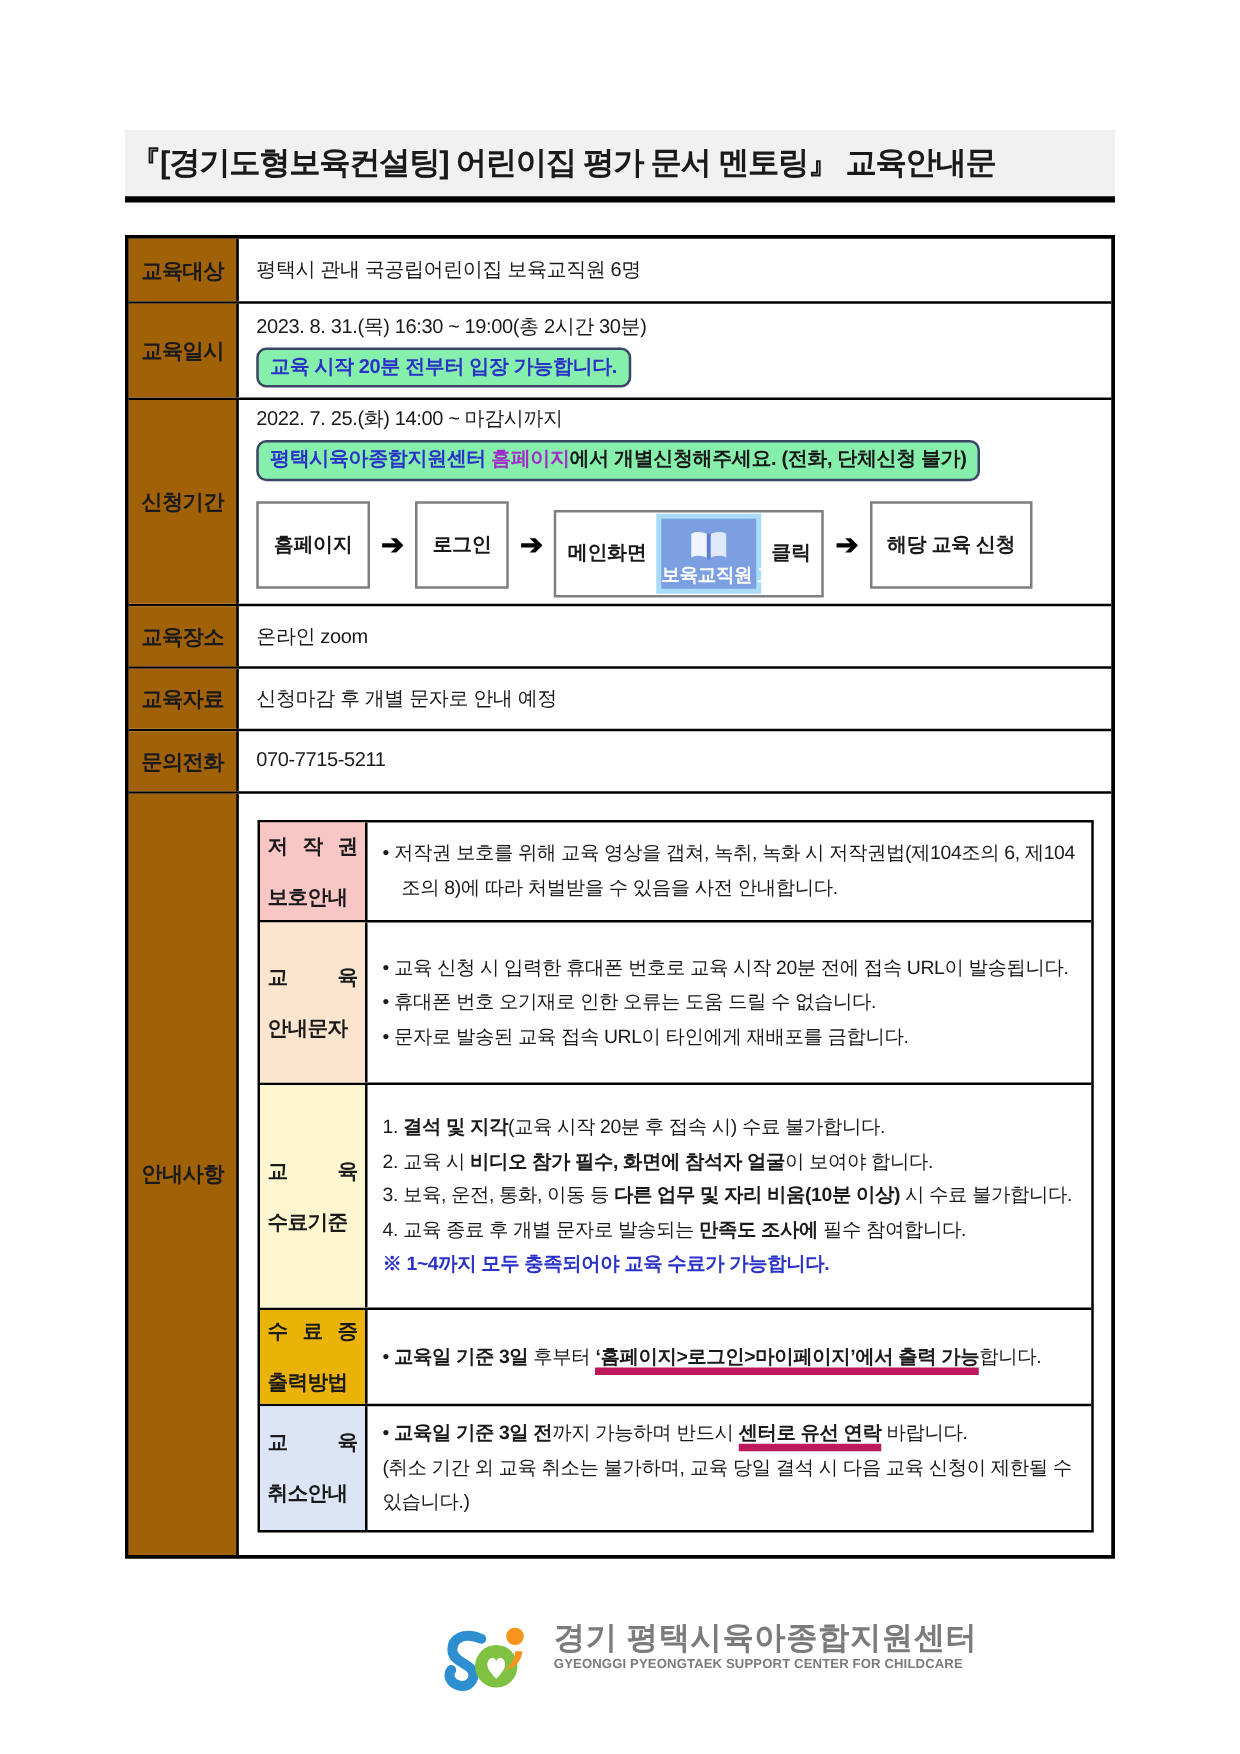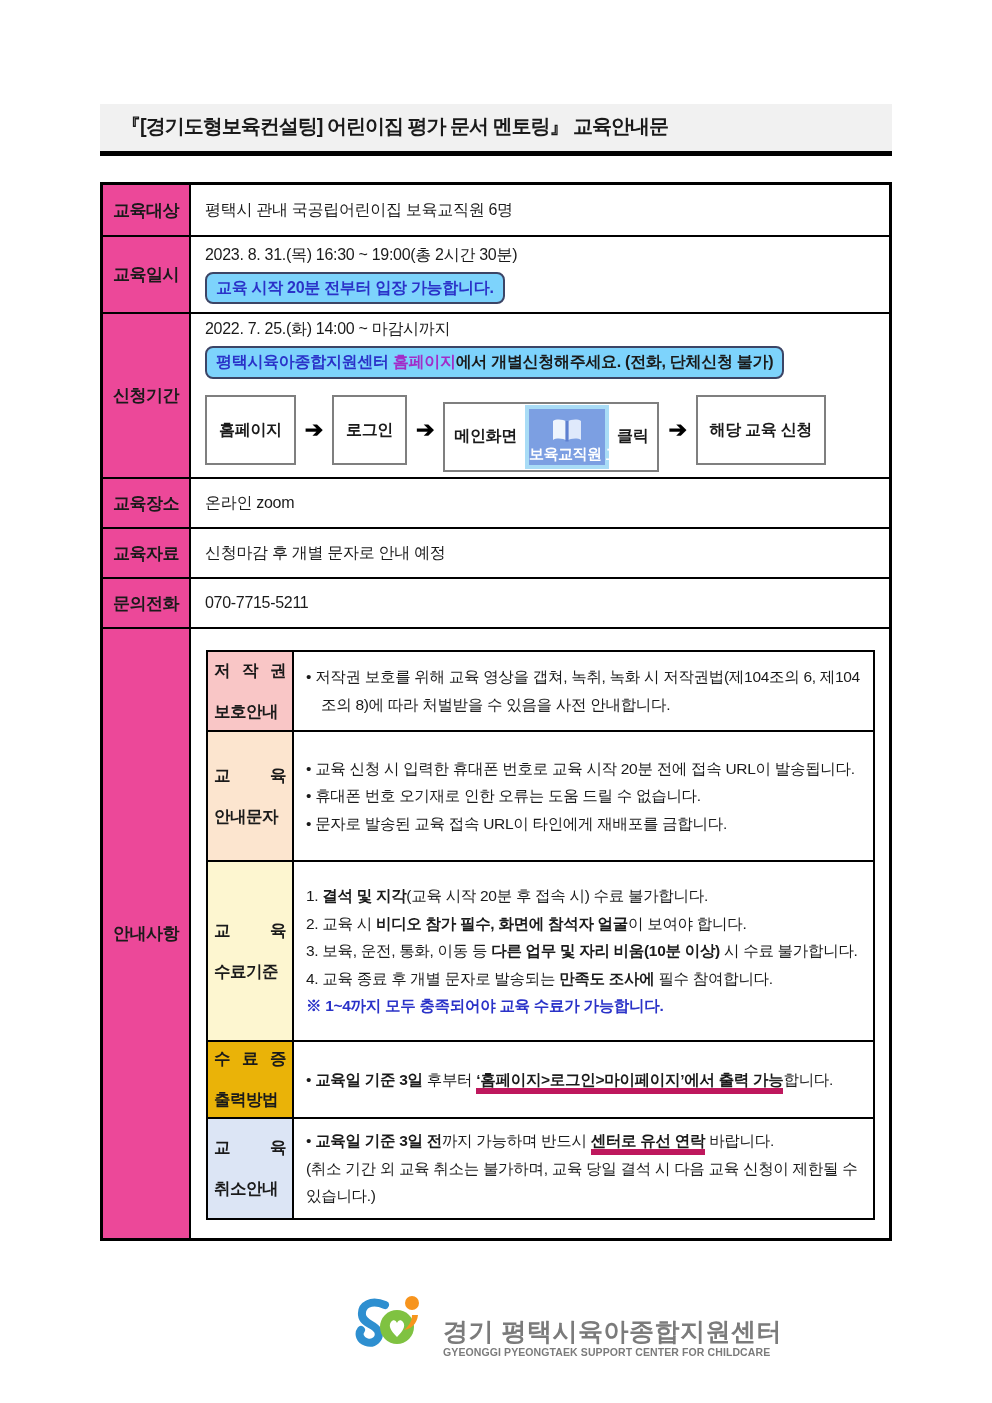--- a/index.html
+++ b/index.html
@@ -3,42 +3,42 @@
 <meta charset="utf-8">
 <style>
   * { margin:0; padding:0; box-sizing:border-box; }
   html,body { width:992px; height:1403px; background:#ffffff; }
   body { font-family:"Liberation Sans", sans-serif; color:#1a1a1a; }
   .page { width:992px; height:1403px; padding:104px 100px 0 100px; position:relative; }
 
   
   .title-bar {
     background:#f1f1f1; border-bottom:5px solid #000;
-    padding:9px 4px 11px 21px; font-size:20px; font-weight:700;
+    padding:9px 4px 11px 4px; font-size:25px; font-weight:700;
     letter-spacing:-1px; white-space:nowrap;
   }
 
   
   .doc-table { border:3px solid #000; margin-top:26px; width:792px; }
   .t-row { display:flex; border-top:2px solid #000; }
   .t-row:first-child { border-top:none; }
   .t-label {
-    width:88px; flex:0 0 88px; background:#ec4899; border-right:2px solid #000;
+    width:88px; flex:0 0 88px; background:#a16207; border-right:2px solid #000;
     display:flex; align-items:center; justify-content:center;
     font-size:17px; font-weight:700; letter-spacing:-0.5px;
   }
   .t-value {
     flex:1; padding:6px 14px; font-size:16px; font-weight:600; letter-spacing:-0.3px;
     display:flex; flex-direction:column; justify-content:center; gap:6px;
   }
   .h50 { height:50px; } .h77 { height:77px; } .h165 { height:165px; }
 
   .pill {
     display:inline-block; width:fit-content; max-width:100%;
-    background:#7dd3fc; border:2px solid #3c4566; border-radius:8px;
+    background:#86efac; border:2px solid #3c4566; border-radius:8px;
     padding:2px 9px 3px 9px; font-size:16px; font-weight:700; line-height:1.45;
   }
   .txt-blue { color:#2a32c8; }
   .txt-purple { color:#a22cc8; }
   .txt-dark { color:#1a1a1a; }
 
   
   .flow { display:flex; align-items:center; gap:9px; margin-top:4px; }
   .flow-box {
     border:2px solid #7f7f7f; background:#fff; height:70px;
@@ -84,21 +84,21 @@
 
   .hang { padding-left:15px; text-indent:-15px; }
   .hang2 { padding-left:19px; text-indent:-19px; }
   b, .bold { font-weight:700; }
   .seg { font-weight:400; }
   .note-blue { color:#2a32c8; font-weight:700; }
   .red-underline { border-bottom:6px solid #be185d; font-weight:700; }
 
   
   .footer { margin-top:50px; display:flex; justify-content:flex-end; padding-right:110px;
-    align-items:flex-end; gap:10px; }
+    align-items:flex-start; gap:10px; }
   .logo-text { display:flex; flex-direction:column; line-height:1.1; }
   .logo-kr { font-size:25px; color:#7b7b7b; font-weight:600; letter-spacing:0.5px; }
   .logo-en { font-size:10.5px; color:#7b7b7b; font-weight:700; letter-spacing:0.1px; margin-top:2px; }
 </style>
 </head>
 <body>
 
 <div class="page">
 
   <div class="title-bar">『[경기도형보육컨설팅] 어린이집 평가 문서 멘토링』 교육안내문</div>

